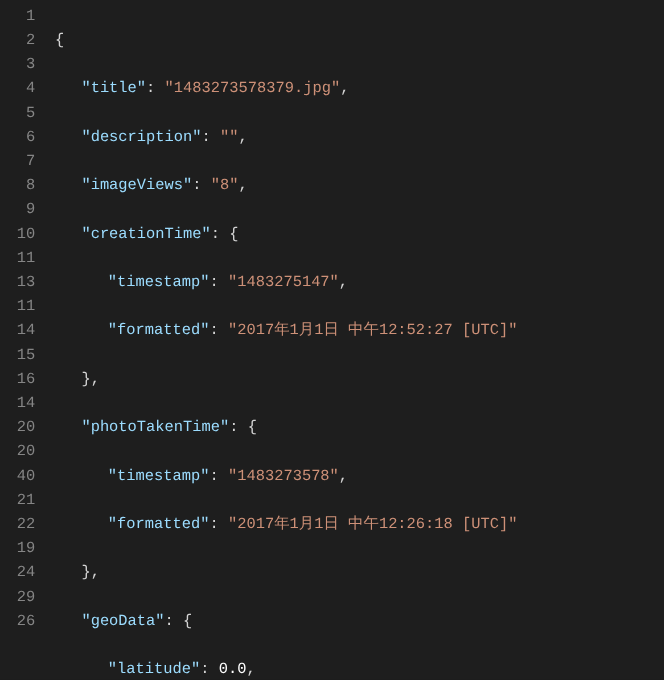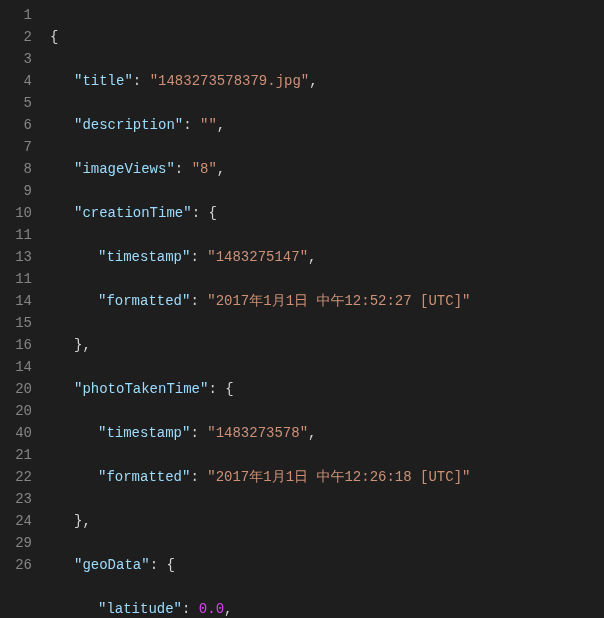--- a/index.html
+++ b/index.html
@@ -8,21 +8,21 @@
   .editor{display:flex;width:604px;height:618px;overflow:hidden;}
   .gutter{background:#1e1e1e;color:#858585;text-align:right;
     padding:4px 18px 4px 0;user-select:none;min-width:32px;}
   .gutter div{height:22px;}
   .code{padding:4px 0 4px 0;white-space:pre;}
   .code .line{height:22px;}
   .brace{color:#d4d4d4;}
   .punct{color:#d4d4d4;}
   .key{color:#9cdcfe;}
   .str{color:#ce9178;}
-  .num{color:#d946ef;}
+  .num{color:#ffffff;}
   .i1{padding-left:24px;}
   .i2{padding-left:48px;}
 </style>
 </head>
 <body>
 
 <div class="editor">
   <div class="gutter">
       <div>1</div>
       <div>2</div>
@@ -39,21 +39,21 @@
       <div>11</div>
       <div>14</div>
       <div>15</div>
       <div>16</div>
       <div>14</div>
       <div>20</div>
       <div>20</div>
       <div>40</div>
       <div>21</div>
       <div>22</div>
-      <div>23</div>
+      <div>19</div>
       <div>24</div>
       <div>29</div>
       <div>26</div>
     </div>
   <div class="code">
 <div class="line"><span class="brace">{</span></div>
 <div class="line i1"><span class="key">"title"</span><span class="punct">: </span><span class="str">"1483273578379.jpg"</span><span class="punct">,</span></div>
 <div class="line i1"><span class="key">"description"</span><span class="punct">: </span><span class="str">""</span><span class="punct">,</span></div>
 <div class="line i1"><span class="key">"imageViews"</span><span class="punct">: </span><span class="str">"8"</span><span class="punct">,</span></div>
 <div class="line i1"><span class="key">"creationTime"</span><span class="punct">: {</span></div>

